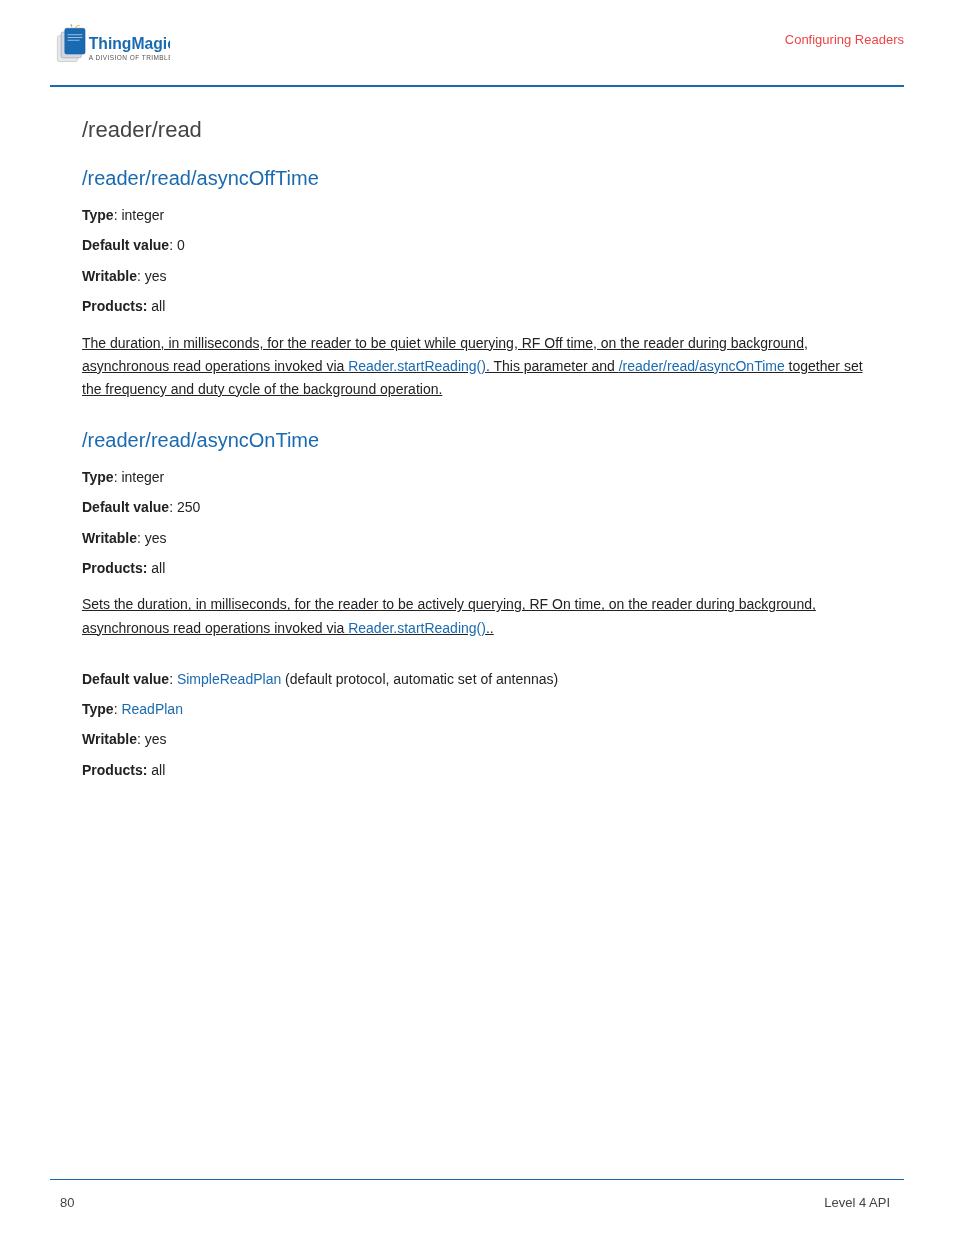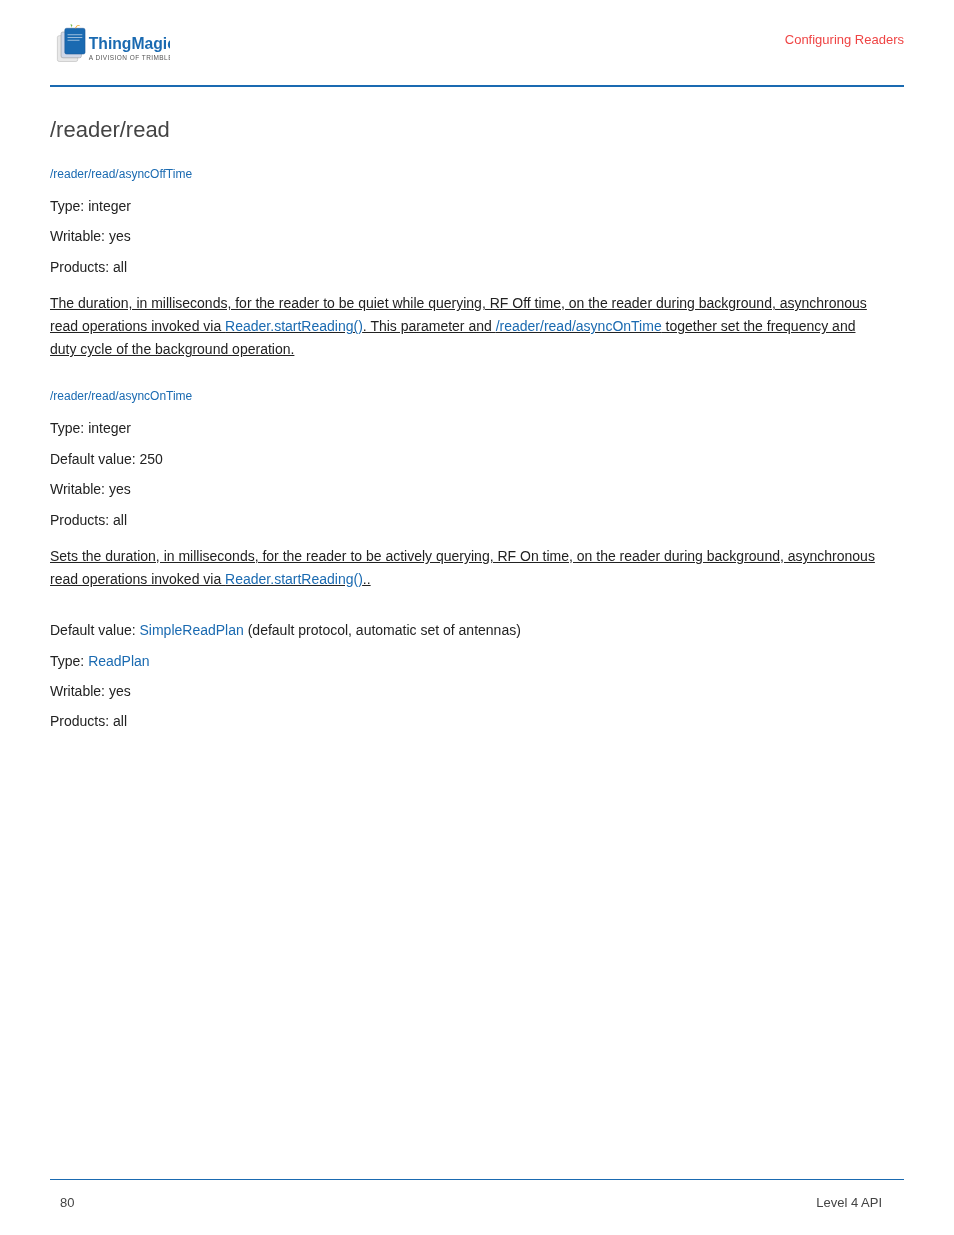--- a/index.html
+++ b/index.html
@@ -38,59 +38,59 @@
       color: #ef4444;
       padding-top: 10px;
     }
     .header-rule {
       border: none;
       border-top: 2px solid #1a6ab1;
       margin: 8px 50px 0 50px;
     }
     
     .content {
-      padding: 30px 70px 60px 50px;
+      padding: 30px 70px 60px 82px;
     }
     .section-title {
       font-size: 22px;
       font-weight: normal;
       color: #444;
       margin-bottom: 24px;
     }
     .subsection-title {
-      font-size: 12px;
+      font-size: 20px;
       color: #1a6ab1;
       margin-bottom: 14px;
       margin-top: 10px;
     }
     .field-row {
       margin-bottom: 8px;
       line-height: 1.6;
     }
     .field-label {
-      font-weight: normal;
+      font-weight: bold;
     }
     .field-value {
       font-weight: normal;
     }
     .description {
       margin: 14px 0 28px 0;
       line-height: 1.65;
       color: #222;
       text-decoration: underline;
     }
     .link {
       color: #1a6ab1;
       text-decoration: none;
     }
     .footer {
       position: absolute;
       bottom: 25px;
       left: 0;
-      right: 12px;
+      right: 4px;
       display: flex;
       justify-content: space-between;
       padding: 0 60px;
       font-size: 13px;
       color: #444;
     }
     .subsection-block {
       margin-bottom: 10px;
     }
   </style>
@@ -128,20 +128,23 @@
 
   <div class="content">
     <h1 class="section-title">/reader/read</h1>
 
     <div class="subsection-block">
       <div class="subsection-title">
         <a class="link" href="#">/reader/read/asyncOffTime</a>
       </div>
       <div class="field-row">
         <span class="field-label">Type</span><span>: </span><span class="field-value">integer</span>
+      </div>
+      <div class="field-row">
+        <span class="field-label">Default value</span><span>: </span><span class="field-value">0</span>
       </div>
       <div class="field-row">
         <span class="field-label">Writable</span><span>: </span><span class="field-value">yes</span>
       </div>
       <div class="field-row">
         <span class="field-label">Products:</span><span> </span><span class="field-value">all</span>
       </div>
       <div class="description">
         The duration, in milliseconds, for the reader to be quiet while querying, RF Off time, on the reader during background, asynchronous read operations invoked via <a class="link" href="#">Reader.startReading()</a>. This parameter and <a class="link" href="#">/reader/read/asyncOnTime</a> together set the frequency and duty cycle of the background operation.
       </div>

